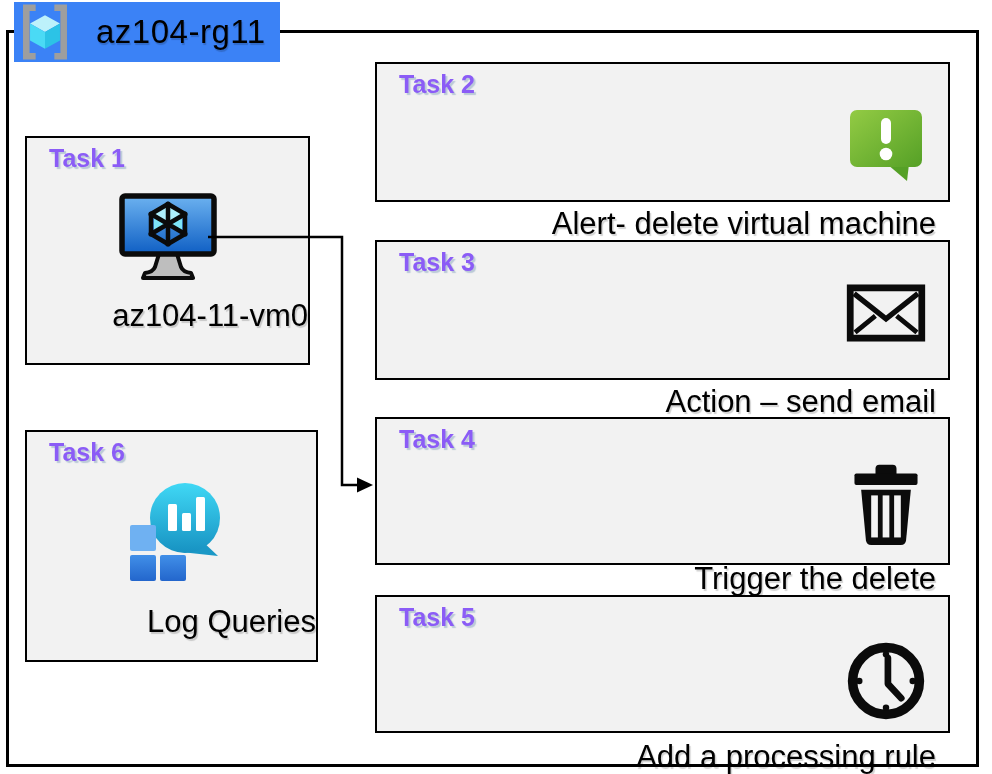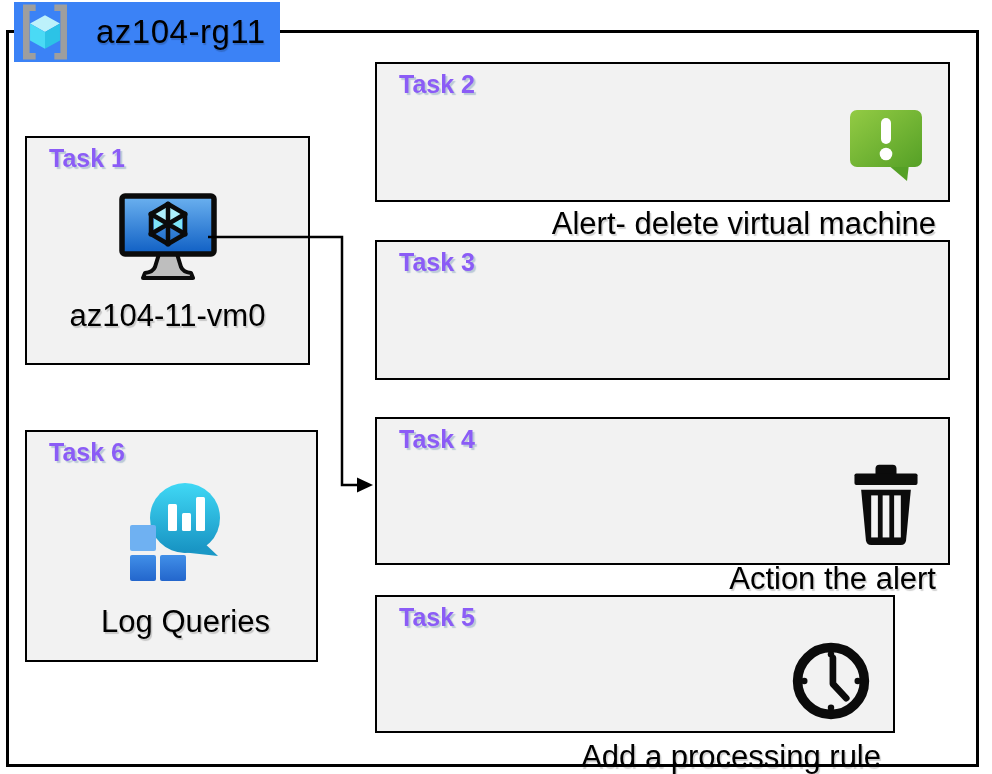--- a/index.html
+++ b/index.html
@@ -17,38 +17,38 @@
   }
   .rg-label{font-size:33px;letter-spacing:0.5px;text-shadow:1px 1.5px 1px rgba(0,0,0,0.18);}
   .task-box{
     position:absolute;background:#F2F2F2;border:2.5px solid #000;box-sizing:border-box;z-index:2;
   }
   .box-t1{left:25px;top:136px;width:285px;height:229px;}
   .box-t6{left:25px;top:430px;width:293px;height:232px;text-decoration:underline;}
   .box-t2{left:375px;top:62px;width:575px;height:140px;}
   .box-t3{left:375px;top:240px;width:575px;height:140px;}
   .box-t4{left:375px;top:417px;width:575px;height:148px;}
-  .box-t5{left:375px;top:595px;width:520px;height:138px;}
+  .box-t5{left:375px;top:595px;width:575px;height:138px;}
   .task-title{
     position:absolute;left:22px;top:6px;font-size:25px;font-weight:700;color:#8b5cf6;
     text-shadow:2px 2px 1px rgba(163,184,204,0.7);
   }
   .task-row{
     position:absolute;left:40px;top:42px;bottom:6px;right:12px;
     display:flex;align-items:flex-end;flex-direction:column;
   }
   .icon-wrap{width:100px;display:flex;justify-content:center;flex:0 0 100px;}
   .task-label{
     font-size:31px;margin-left:7px;white-space:nowrap;
     text-shadow:1.5px 1.5px 1px rgba(0,0,0,0.18);
   }
   .vbox-icon{position:absolute;left:0;right:0;top:54px;display:flex;justify-content:center;}
   .box-t6 .vbox-icon{top:48px;}
   .vbox-label{
-    position:absolute;left:0;right:0;top:160px;text-align:center;font-size:31px;
+    position:absolute;left:0;right:0;top:160px;text-align:right;font-size:31px;
     text-shadow:1.5px 1.5px 1px rgba(0,0,0,0.18);
   }
   .box-t6 .vbox-label{top:172px;margin-left:28px;}
   .connector{position:absolute;left:0;top:0;z-index:4;pointer-events:none;}
 </style>
 </head>
 <body>
 
 <div class="canvas">
 
@@ -138,36 +138,46 @@
           <rect x="34" y="12" width="10" height="26" rx="5" fill="#fff"></rect>
           <circle cx="39" cy="48" r="6.3" fill="#fff"></circle>
         </svg>
       </span>
       <span class="task-label">Alert- delete virtual machine</span>
     </div>
   </div>
 
   <div class="task-box box-t3">
     <div class="task-title">Task 3</div>
+    <div class="task-row">
+      <span class="icon-wrap">
+        <svg width="80" height="58" viewBox="0 0 82 60">
+          <rect x="4" y="4" width="74" height="52" fill="#F2F2F2" stroke="#0b0b0b" stroke-width="7"></rect>
+          <path d="M8,10 L41,36 L74,10" fill="none" stroke="#0b0b0b" stroke-width="5.5"></path>
+          <path d="M9,50 L30,33 M73,50 L52,33" fill="none" stroke="#0b0b0b" stroke-width="5"></path>
+        </svg>
+      </span>
+      <span class="task-label">Action – send email</span>
+    </div>
   </div>
 
   <div class="task-box box-t4">
     <div class="task-title">Task 4</div>
     <div class="task-row">
       <span class="icon-wrap">
         <svg width="68" height="86" viewBox="0 0 70 90">
           <rect x="24" y="4" width="22" height="14" rx="4" fill="#0b0b0b"></rect>
           <rect x="2" y="13" width="66" height="12" rx="2" fill="#0b0b0b"></rect>
           <path d="M9,30 h52 l-5,53 q-0.5,5 -5.5,5 h-31 q-5,0 -5.5,-5 Z" fill="#0b0b0b"></path>
           <rect x="19.5" y="36" width="7" height="44" fill="#F2F2F2"></rect>
           <rect x="31.5" y="36" width="7" height="44" fill="#F2F2F2"></rect>
           <rect x="43.5" y="36" width="7" height="44" fill="#F2F2F2"></rect>
         </svg>
       </span>
-      <span class="task-label">Action the alert</span>
+      <span class="task-label">Trigger the delete</span>
     </div>
   </div>
 
   <div class="task-box box-t5">
     <div class="task-title">Task 5</div>
     <div class="task-row">
       <span class="icon-wrap">
         <svg width="84" height="84" viewBox="0 0 88 88">
           <circle cx="44" cy="44" r="35" fill="none" stroke="#0b0b0b" stroke-width="10"></circle>
           <circle cx="44" cy="16" r="3.4" fill="#0b0b0b"></circle>

